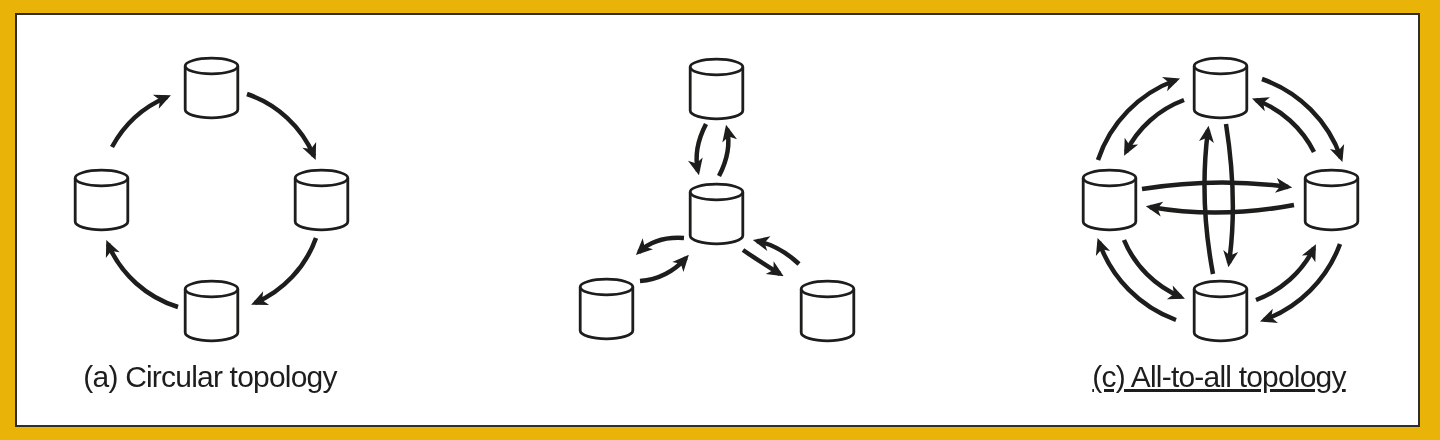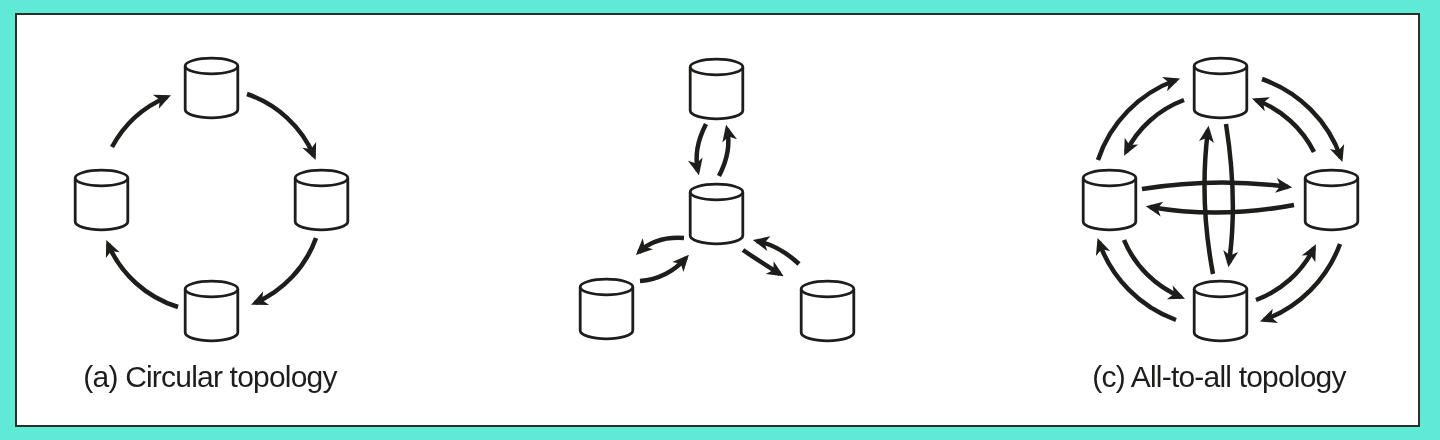--- a/index.html
+++ b/index.html
@@ -5,21 +5,21 @@
   html, body {
     margin: 0;
     padding: 0;
     background: #ffffff;
     font-family: "Liberation Sans", "DejaVu Sans", sans-serif;
   }
   .stage {
     position: relative;
     width: 1440px;
     height: 440px;
-    background: #5eead4;
+    background: #eab308;
     overflow: hidden;
   }
   .frame {
     position: absolute;
     left: 15px;
     top: 13px;
     width: 1405px;
     height: 414px;
     border: 2px solid #2e2e2e;
     box-sizing: border-box;
@@ -38,21 +38,21 @@
     top: 359px;
     transform: translateX(-50%);
     white-space: nowrap;
     font-size: 30px;
     letter-spacing: -0.8px;
     color: #1d1d1b;
     line-height: 36px;
   }
   .caption-a { left: 210px; }
   .caption-b { left: 716px; }
-  .caption-c { left: 1219px; }
+  .caption-c { left: 1219px; text-decoration: underline; }
 
   .arrow {
     fill: none;
     stroke: #1d1d1b;
     stroke-width: 4.5;
     stroke-linecap: butt;
     marker-end: url(#ah);
   }
 </style>
 </head>

